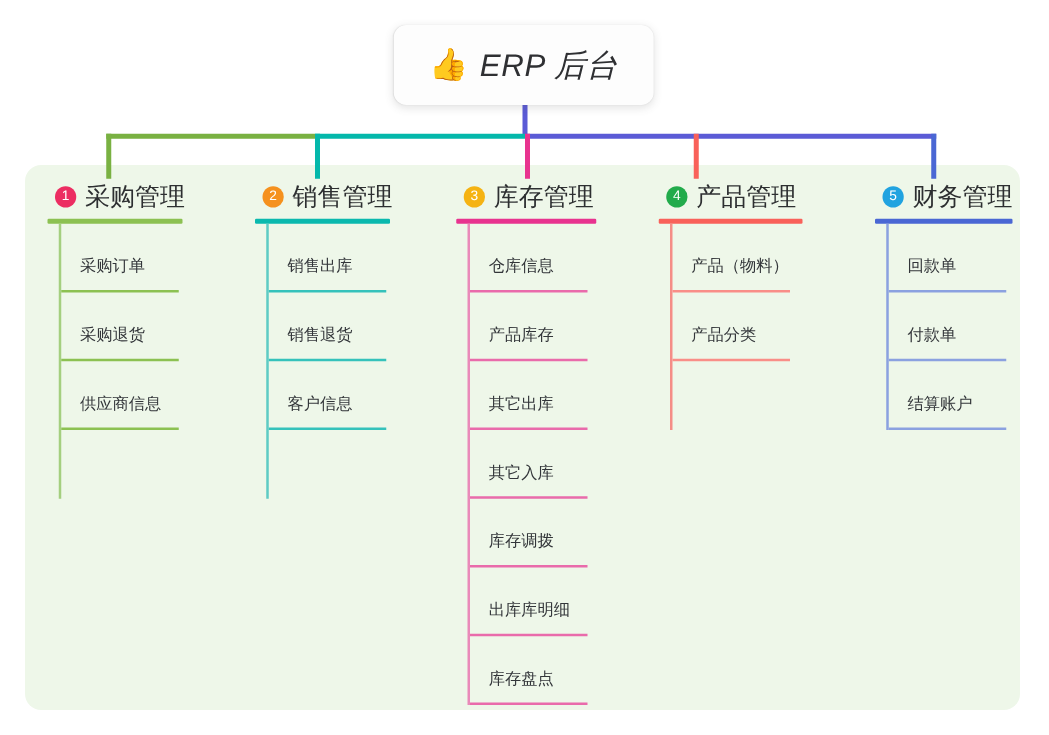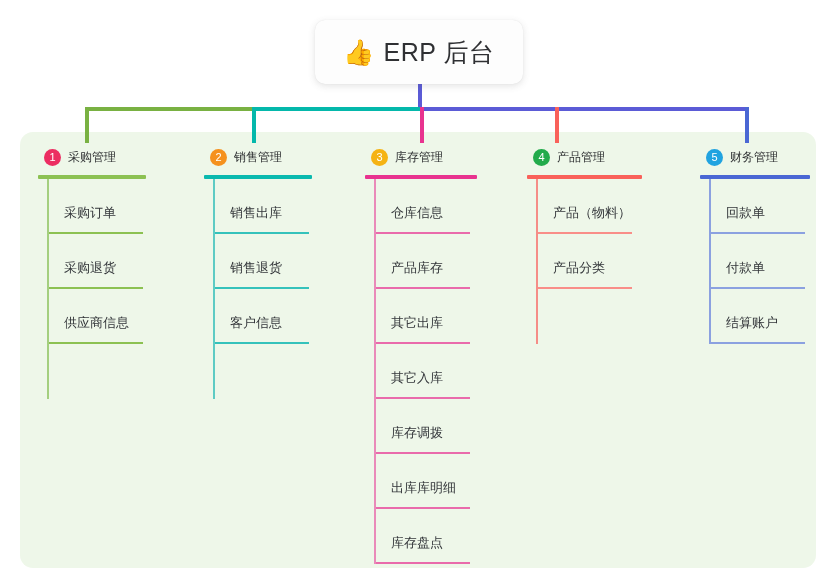--- a/index.html
+++ b/index.html
@@ -42,20 +42,21 @@
     font-size: 25px;
     line-height: 1;
     display: block;
     filter: saturate(1.05);
   }
   .root-title {
     font-size: 25px;
     color: #2f3033;
     letter-spacing: 0.5px;
     white-space: nowrap;
+    font-style: italic;
   }
 
   
   .panel {
     position: absolute;
     left: 20px;
     top: 132px;
     width: 796px;
     height: 436px;
     background: #eef7e9;
@@ -116,21 +117,21 @@
     height: 17px;
     border-radius: 50%;
     color: #ffffff;
     font-size: 11px;
     line-height: 17px;
     text-align: center;
     font-weight: normal;
     flex: 0 0 auto;
   }
   .col-title {
-    font-size: 12px;
+    font-size: 20px;
     color: #2d2f31;
   }
   .head-rule {
     height: 4px;
     margin-top: 7px;
     border-radius: 1px;
   }
 
   
   .items {

